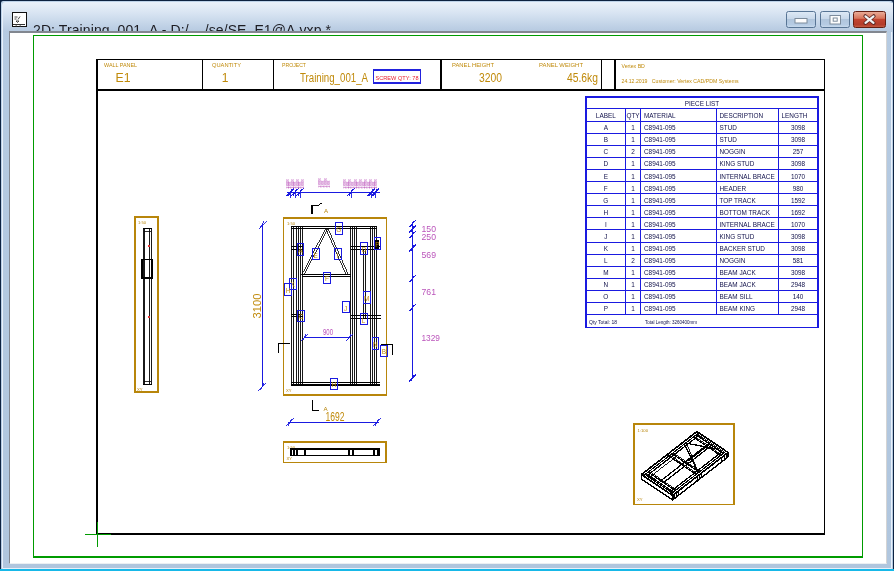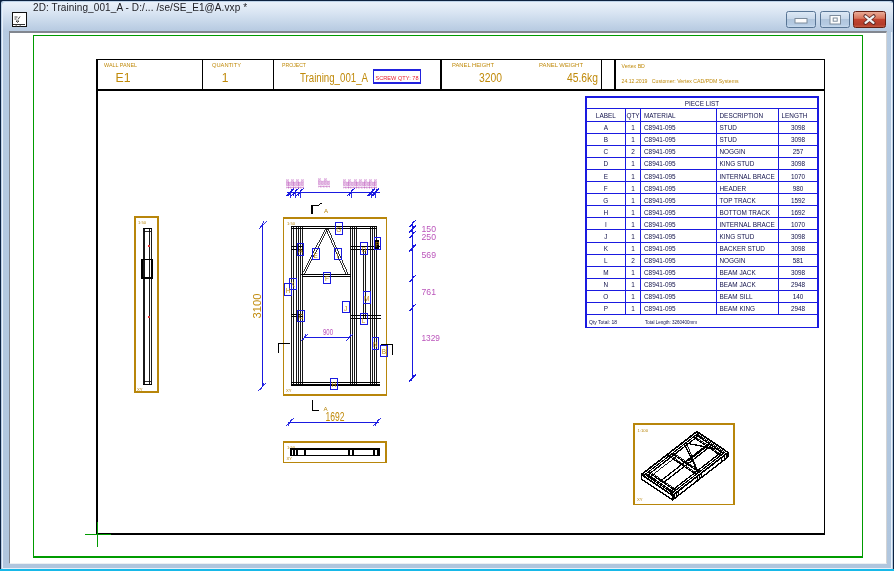--- a/index.html
+++ b/index.html
@@ -1,20 +1,20 @@
 <!DOCTYPE html>
 <html><head><meta charset="utf-8"><style>
 *{margin:0;padding:0;box-sizing:border-box}
 html,body{width:894px;height:571px;overflow:hidden;background:#0d2240;font-family:"Liberation Sans",sans-serif}
 #win{position:absolute;left:0;top:0;width:894px;height:571px;background:linear-gradient(#bdd2e8,#b2c8e0);border:1px solid #0d2240;border-radius:3px 3px 0 0}
 #inner{position:absolute;left:1px;top:1px;right:1px;bottom:1px;border:1px solid #e8f0fa;border-radius:3px 3px 0 0;
  background:linear-gradient(#b6cbe2,#b0c6de)}
 #tgrad{position:absolute;left:2px;top:2px;width:890px;height:29px;
  background:linear-gradient(#e9f0f9 0%,#d8e4f2 35%,#c2d3e7 75%,#b5c9e0 100%)}
-#titletext{position:absolute;left:32px;top:1px;font-size:10px;color:#1c1c22;letter-spacing:0.1px}
+#titletext{position:absolute;left:32px;top:21px;font-size:14px;color:#1c1c22;letter-spacing:0.1px}
 #client{position:absolute;left:8px;top:30px;width:878px;height:533px;background:#fff;border-top:2px solid #828790;border-left:1px solid #828790;border-right:1px solid #d4d4d4;border-bottom:1px solid #eceff2}
 #cyan{position:absolute;left:-1px;bottom:-1px;width:894px;height:2.5px;background:#17b8e8;z-index:9}
 .btn{position:absolute;top:10px;height:17px;border-radius:2.5px}
 #bmin{left:785px;width:30px;border:1px solid #587595;background:linear-gradient(#dde9f5 0%,#c8d8ea 45%,#b0c5dc 50%,#b6cce4 85%,#c8daec 100%)}
 #bmax{left:819px;width:30px;border:1px solid #587595;background:linear-gradient(#dde9f5 0%,#c8d8ea 45%,#b0c5dc 50%,#b6cce4 85%,#c8daec 100%)}
 #bclose{left:852px;width:33px;border:1px solid #641e12;background:linear-gradient(#e9ab97 0%,#d8755c 42%,#c24430 50%,#b43c2b 85%,#c55c42 100%)}
 #icon{position:absolute;left:11px;top:11px;width:15px;height:15px;background:#fff;border:1.5px solid #111;}
 </style></head><body>
 <div id="win">
  <div id="inner"></div>

